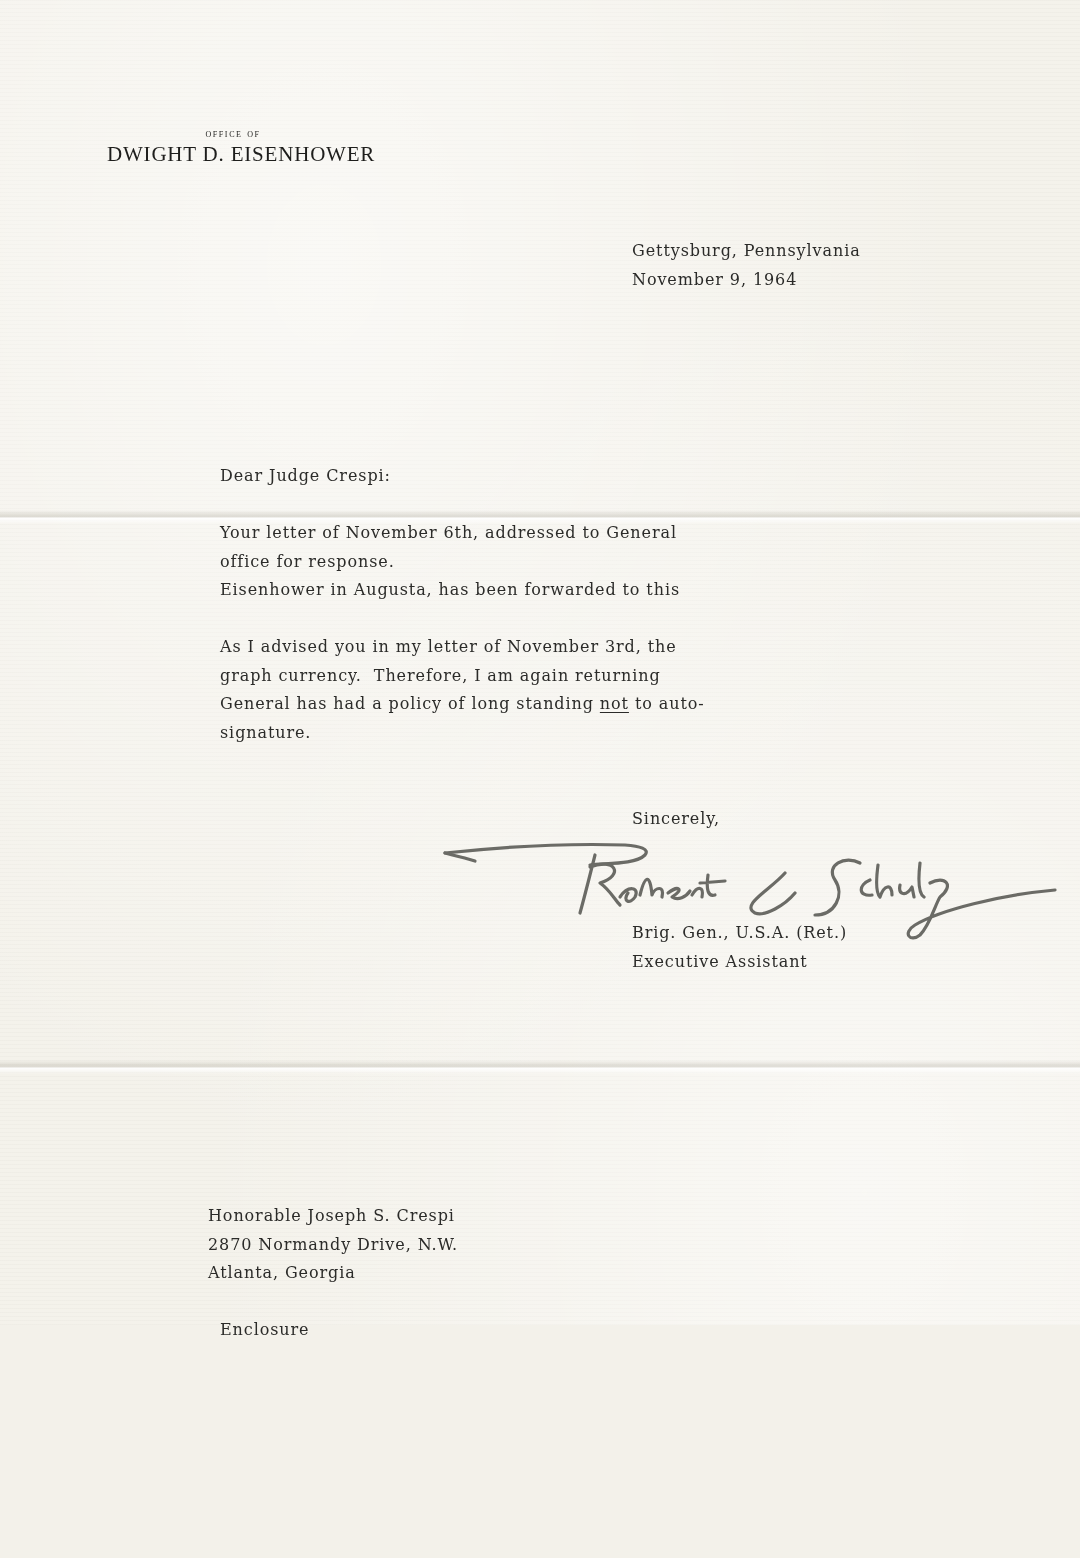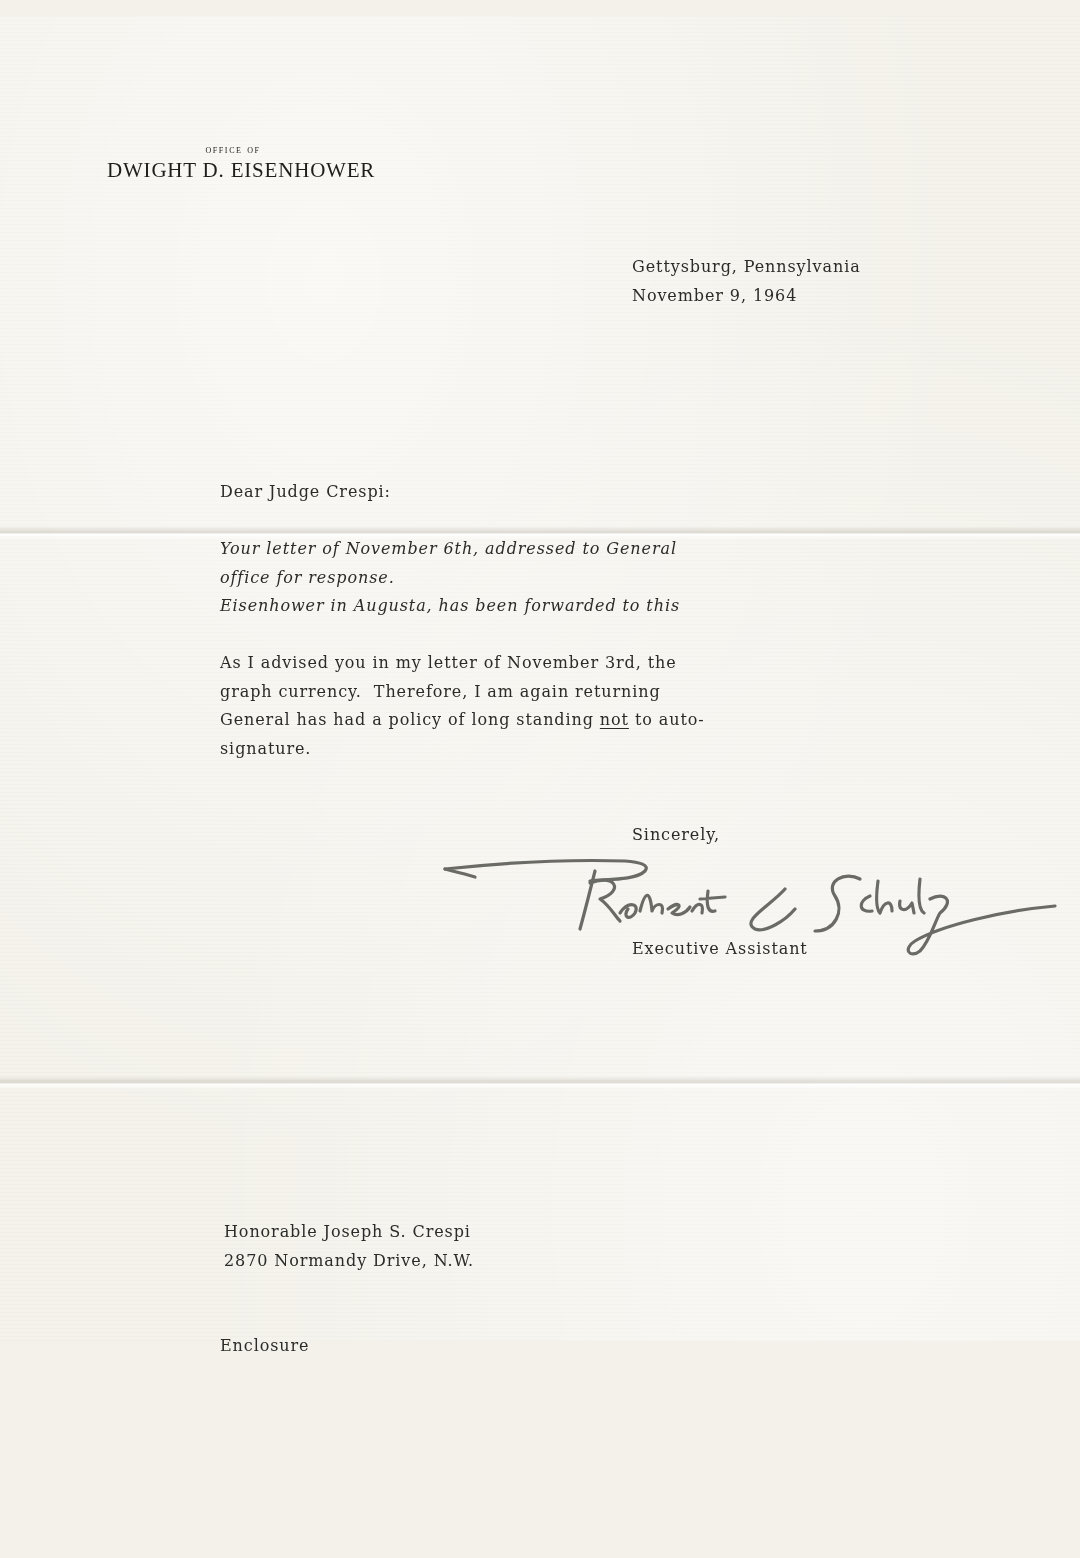--- a/index.html
+++ b/index.html
@@ -16,21 +16,20 @@
       position: relative;
       width: 1080px;
       height: 1325px;
       background-color: #f4f2eb;
       background-image:
         radial-gradient(ellipse at 30% 20%, rgba(255,255,255,0.55), rgba(255,255,255,0) 60%),
         radial-gradient(ellipse at 80% 90%, rgba(255,255,255,0.5), rgba(255,255,255,0) 55%),
         repeating-linear-gradient(0deg, rgba(120,115,100,0.035) 0px, rgba(120,115,100,0.035) 1px, rgba(255,255,255,0) 1px, rgba(255,255,255,0) 4px);
       color: #2a2a28;
       font-family: "DejaVu Serif", "Liberation Serif", serif;
-      margin-top: 16px;
     }
     .fold {
       position: absolute;
       left: 0;
       width: 1080px;
       height: 14px;
       background: linear-gradient(180deg, rgba(160,155,140,0) 0%, rgba(150,145,130,0.28) 45%, rgba(255,255,255,0.9) 60%, rgba(255,255,255,0) 100%);
     }
     .fold-1 { top: 510px; }
     .fold-2 { top: 1060px; }
@@ -64,25 +63,25 @@
       position: absolute;
       font-family: "DejaVu Serif", "Liberation Serif", serif;
       font-size: 16px;
       line-height: 28.5px;
       letter-spacing: 0.9px;
       color: #2b2b29;
       white-space: nowrap;
     }
     .place-date { left: 632px; top: 237px; }
     .salutation { left: 220px; top: 462px; }
-    .para1 { left: 220px; top: 519px; font-style: italic; }
+    .para1 { left: 220px; top: 519px; }
     .para2 { left: 220px; top: 633px; }
     .closing { left: 632px; top: 805px; }
     .sigblock { left: 632px; top: 919px; }
-    .address { left: 224px; top: 1202px; }
+    .address { left: 208px; top: 1202px; }
     .enclosure { left: 220px; top: 1316px; }
 
     .line { display: block; }
     .underline { text-decoration: underline; text-underline-offset: 3px; }
 
     .signature {
       position: absolute;
       left: 440px;
       top: 835px;
       width: 625px;
@@ -133,23 +132,25 @@
 
     <path d="M180 62 C 188 50, 200 52, 195 62 C 190 70, 182 66, 188 58 M200 60 C 205 40, 210 38, 212 60 C 215 52, 225 50, 222 62 M228 58 C 238 50, 245 54, 232 62 C 238 66, 246 62, 250 56 M252 60 C 258 50, 264 52, 262 62 M268 40 C 266 55, 268 62, 275 60 M260 48 L 285 46"></path>
 
     <path d="M345 38 C 330 55, 300 70, 315 78 C 325 82, 345 70, 355 58"></path>
 
     <path d="M420 28 C 405 20, 385 30, 395 45 C 405 60, 395 80, 375 80"></path>
     <path d="M430 45 C 418 50, 418 62, 432 60 M438 30 C 436 45, 436 58, 440 62 C 444 50, 452 48, 452 60 M460 50 C 458 60, 466 62, 472 52 L 474 62 M480 28 C 478 45, 478 58, 484 62 M490 48 C 505 40, 515 50, 500 62 C 495 70, 490 90, 480 100 C 470 108, 462 98, 475 90 C 500 75, 560 60, 615 55"></path>
   </svg>
 
   <div class="typed sigblock">
+    <span class="line">Brig. Gen., U.S.A. (Ret.)</span>
     <span class="line">Executive Assistant</span>
   </div>
 
   <div class="typed address">
     <span class="line">Honorable Joseph S. Crespi</span>
     <span class="line">2870 Normandy Drive, N.W.</span>
+    <span class="line">Atlanta, Georgia</span>
   </div>
 
   <div class="typed enclosure">Enclosure</div>
 
 </div>
 
 </body></html>

